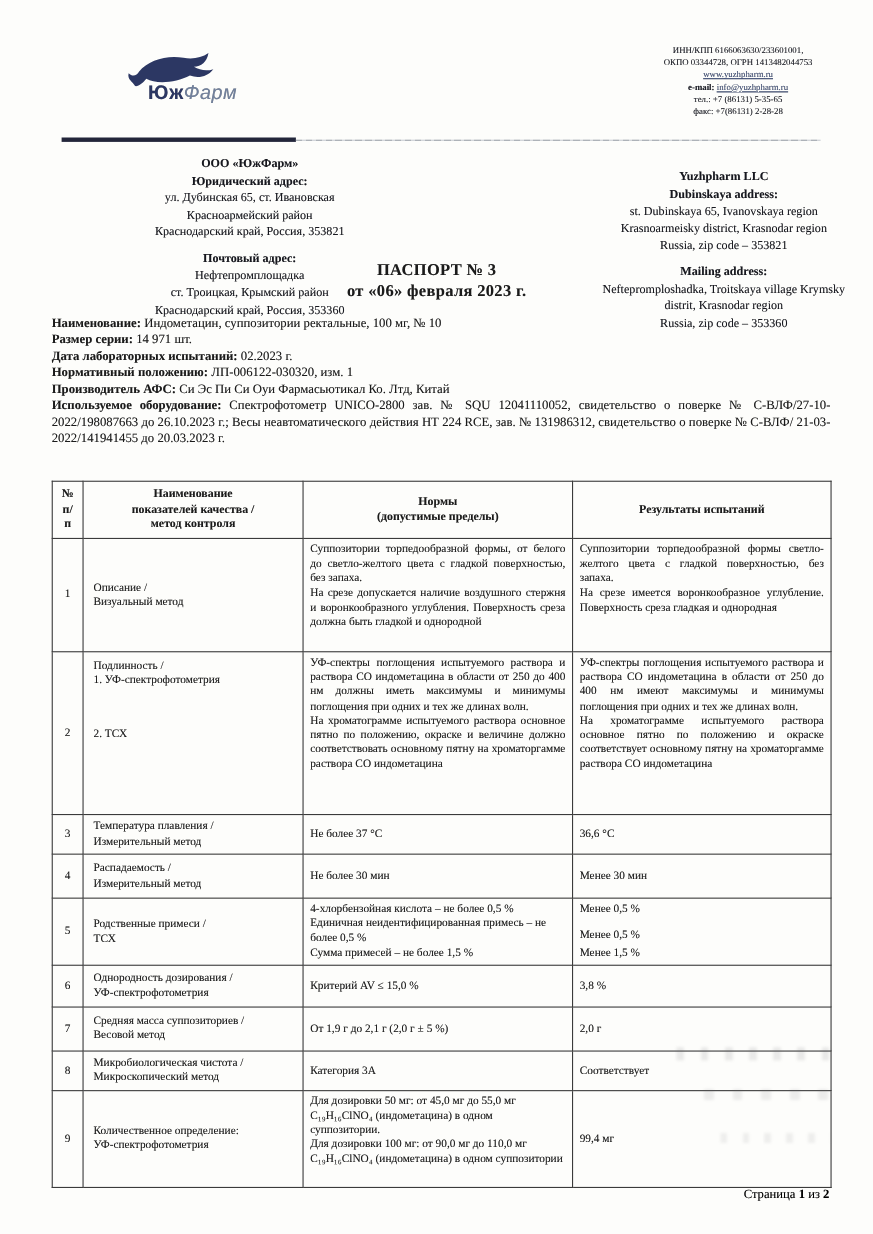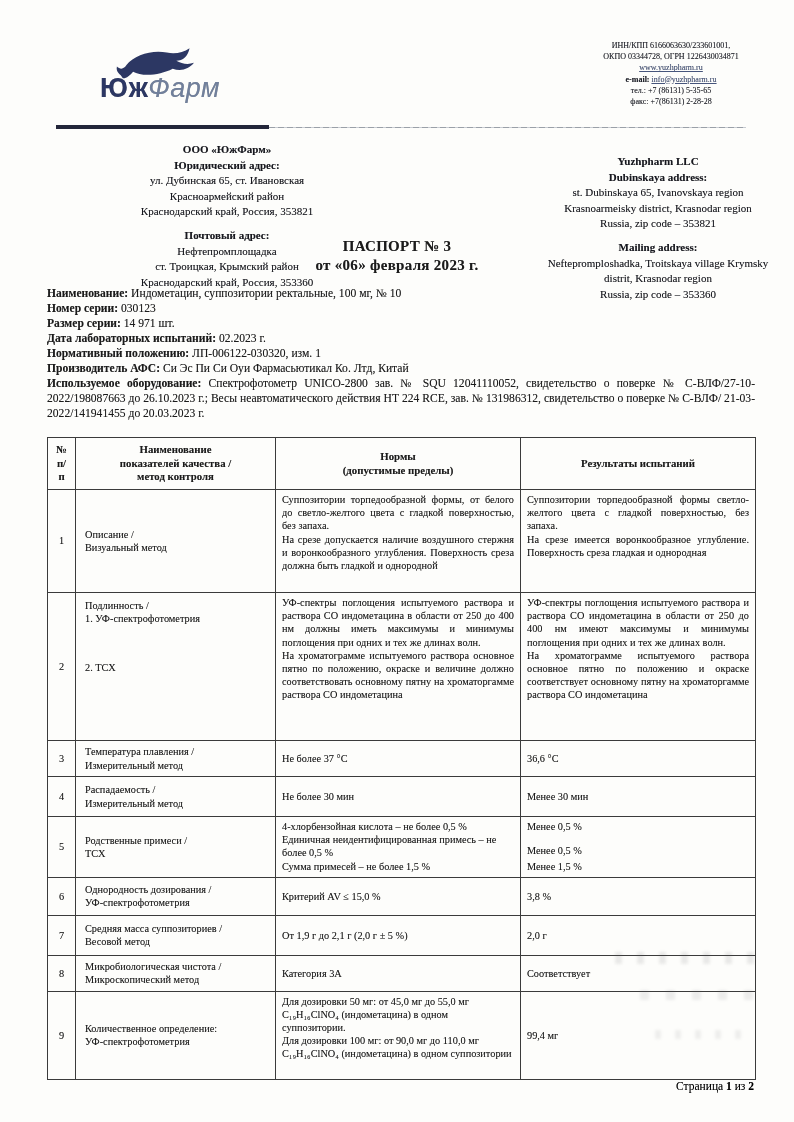--- a/index.html
+++ b/index.html
@@ -10,21 +10,21 @@
     color:#1b1b1b;
     position:relative;
     overflow:hidden;
     text-shadow:0 0 0.35px rgba(30,30,30,.4);
   }
   .page { position:absolute; inset:0; }
 
   
   .logo { position:absolute; left:100px; top:48px; width:150px; }
   .logo svg { display:block; margin-left:14px; margin-bottom:-13px; }
-  .logo-text { font-family:"Liberation Sans", sans-serif; font-size:27px; line-height:1; white-space:nowrap; }
+  .logo-text { font-family:"Liberation Sans", sans-serif; font-size:18px; line-height:1; white-space:nowrap;text-align:center; }
   .logo-text .lt1 { font-weight:bold; color:#2c3763; letter-spacing:.5px; }
   .logo-text .lt2 { color:#71809c; font-style:italic; letter-spacing:.5px; }
 
   
   .contacts { position:absolute; left:552px; top:40px; width:238px; text-align:center;
               font-size:8px; line-height:1.4; color:#20222b; }
   .contacts .link { color:#46557c; text-decoration:underline; }
   .contacts b { font-weight:bold; }
 
   
@@ -100,21 +100,21 @@
 
   <div class="logo">
     <svg width="88" height="40" viewBox="0 0 120 52">
       <path d="M12,40 C9,34 2,32 4,24 C9,29 14,27 17,22 C28,8 52,1 72,5 C84,7 94,5 103,-1 C101,10 94,16 85,16 C92,20 100,22 109,19 C102,28 91,31 80,27 C63,36 38,38 26,31 C22,36 16,41 12,40 Z" fill="#2c3763"></path>
     </svg>
     <div class="logo-text"><span class="lt1">Юж</span><span class="lt2">Фарм</span></div>
   </div>
 
   <div class="contacts" id="contacts">
       <div><span>ИНН/КПП 6166063630/233601001,</span></div>
-      <div><span>ОКПО 03344728, ОГРН 1226430034871</span></div>
+      <div><span>ОКПО 03344728, ОГРН 1413482044753</span></div>
       <div><span class="link">www.yuzhpharm.ru</span></div>
       <div><b>e-mail: </b><span class="link">info@yuzhpharm.ru</span></div>
       <div><span>тел.: +7 (86131) 5-35-65</span></div>
       <div><span>факс: +7(86131) 2-28-28</span></div>
     </div>
 
   <div class="divider">
     <div class="thick"></div>
     <div class="thin"></div>
   </div>
@@ -150,21 +150,20 @@
       </div>
     </div>
 
   <div class="title">
     <div>ПАСПОРТ № 3</div>
     <div>от «06» февраля 2023 г.</div>
   </div>
 
   <div class="info" id="info">
       <div class="info-line"><b>Наименование: </b><span>Индометацин, суппозитории ректальные, 100 мг, № 10</span></div>
-      <div class="info-line"><b>Номер серии: </b><span>030123</span></div>
       <div class="info-line"><b>Размер серии: </b><span>14 971 шт.</span></div>
       <div class="info-line"><b>Дата лабораторных испытаний: </b><span>02.2023 г.</span></div>
       <div class="info-line"><b>Нормативный положению: </b><span>ЛП-006122-030320, изм. 1</span></div>
       <div class="info-line"><b>Производитель АФС: </b><span>Си Эс Пи Си Оуи Фармасьютикал Ко. Лтд, Китай</span></div>
       <div class="info-line just"><b>Используемое оборудование: </b><span>Спектрофотометр UNICO-2800 зав. № SQU 12041110052, свидетельство о поверке № С-ВЛФ/27-10-2022/198087663 до 26.10.2023 г.; Весы неавтоматического действия НТ 224 RCE, зав. № 131986312, свидетельство о поверке № С-ВЛФ/ 21-03-2022/141941455 до 20.03.2023 г.</span></div>
     </div>
 
   <table class="qc" id="qc-table">
     <colgroup>
       <col style="width:28px">

